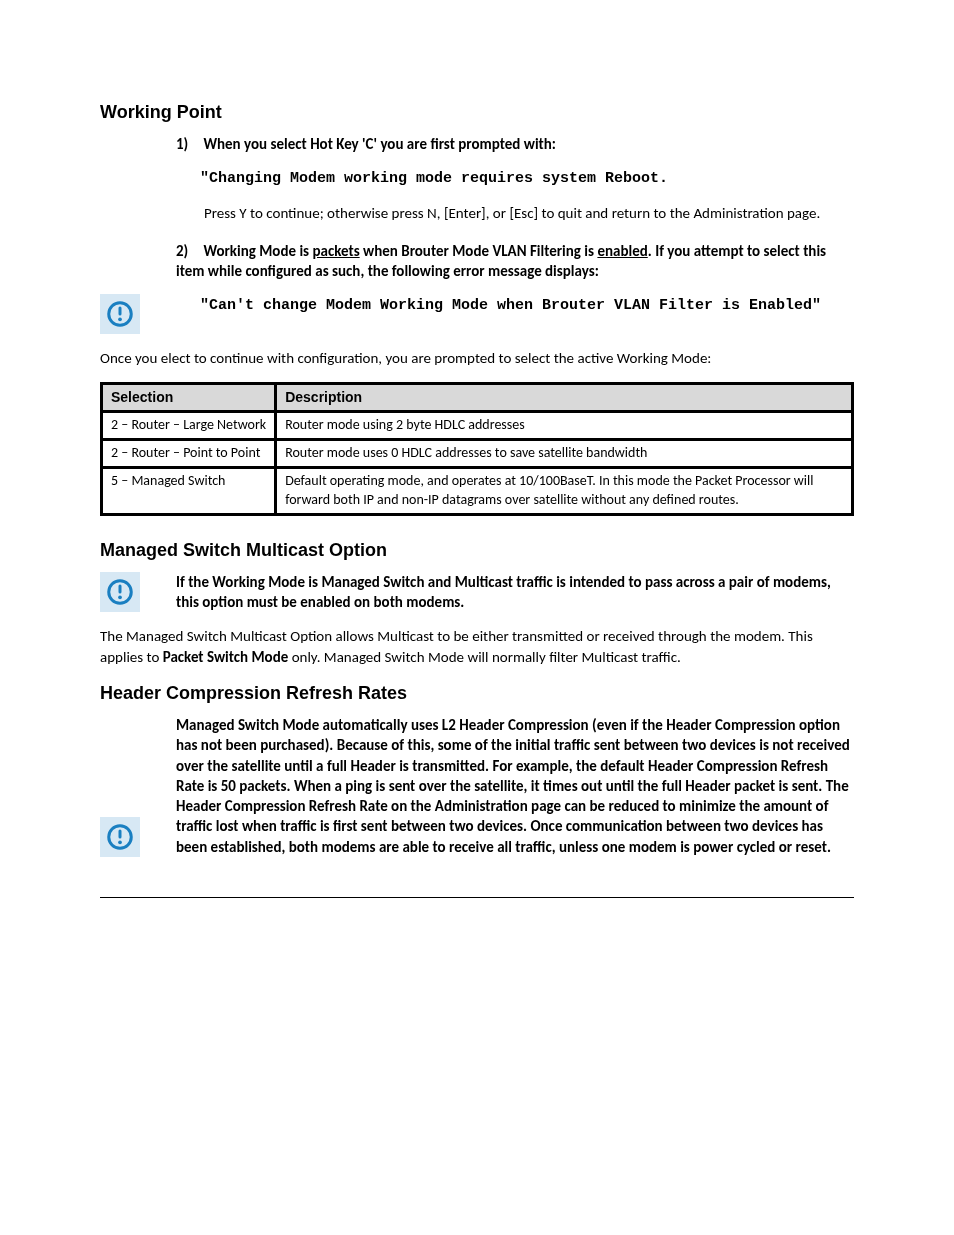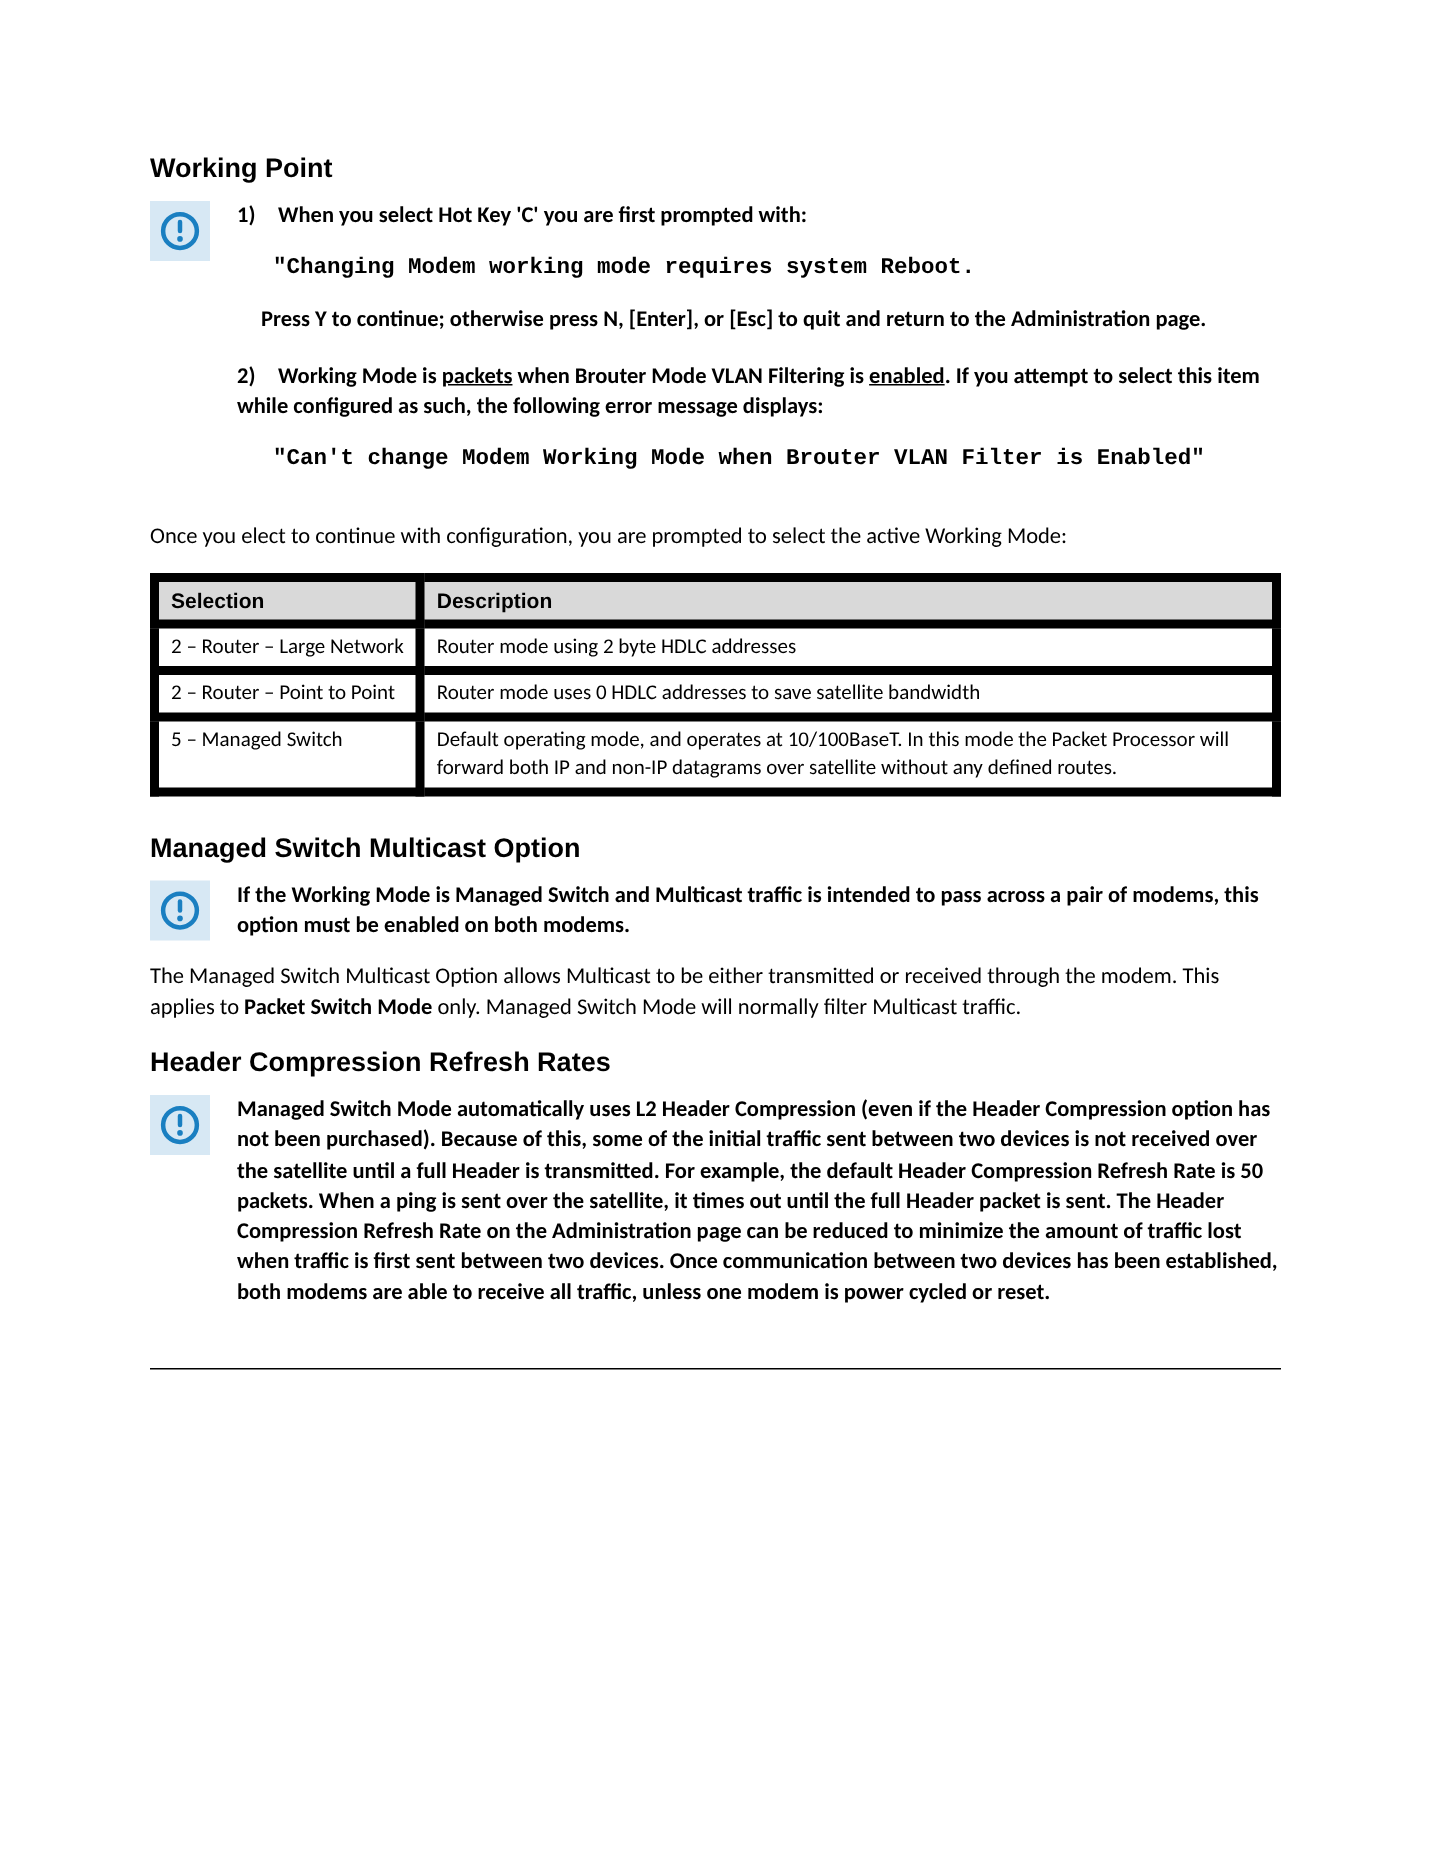--- a/index.html
+++ b/index.html
@@ -12,22 +12,23 @@
     line-height: 1.35;
   }
   h2 {
     font-family: Arial, "Helvetica Neue", sans-serif;
     font-size: 18px;
     font-weight: bold;
     margin: 0 0 10px 0;
   }
   .notice-block {
     display: flex;
-    align-items: flex-start;
+    align-items: flex-end;
     margin-bottom: 14px;
+    gap: 18px;
   }
   .icon-box {
     flex: 0 0 auto;
     width: 40px;
     height: 40px;
     background: #d7e8f4;
     margin-right: 18px;
     display: flex;
     align-items: center;
     justify-content: center;
@@ -54,33 +55,33 @@
     font-weight: bold;
     display: inline;
   }
   .code-quote {
     font-family: "Courier New", monospace;
     font-weight: bold;
     display: block;
     margin: 14px 0 14px 24px;
   }
   .sub-para {
-    margin: 10px 0 0 16px;
-    font-weight: bold;
+    margin: 10px 0 0 28px;
+    font-weight: normal;
   }
   .plain { font-weight: normal; }
   .underline { text-decoration: underline; }
   table.desc {
     border-collapse: collapse;
     width: 100%;
     margin: 8px 0 22px 0;
     font-size: 14px;
   }
   table.desc th, table.desc td {
-    border: 6px solid #000000;
+    border: 3px solid #000000;
     padding: 3px 8px;
     text-align: left;
     vertical-align: top;
   }
   table.desc th {
     background: #d9d9d9;
     font-family: Arial, sans-serif;
     font-weight: bold;
   }
   table.desc td:first-child { white-space: nowrap; }

